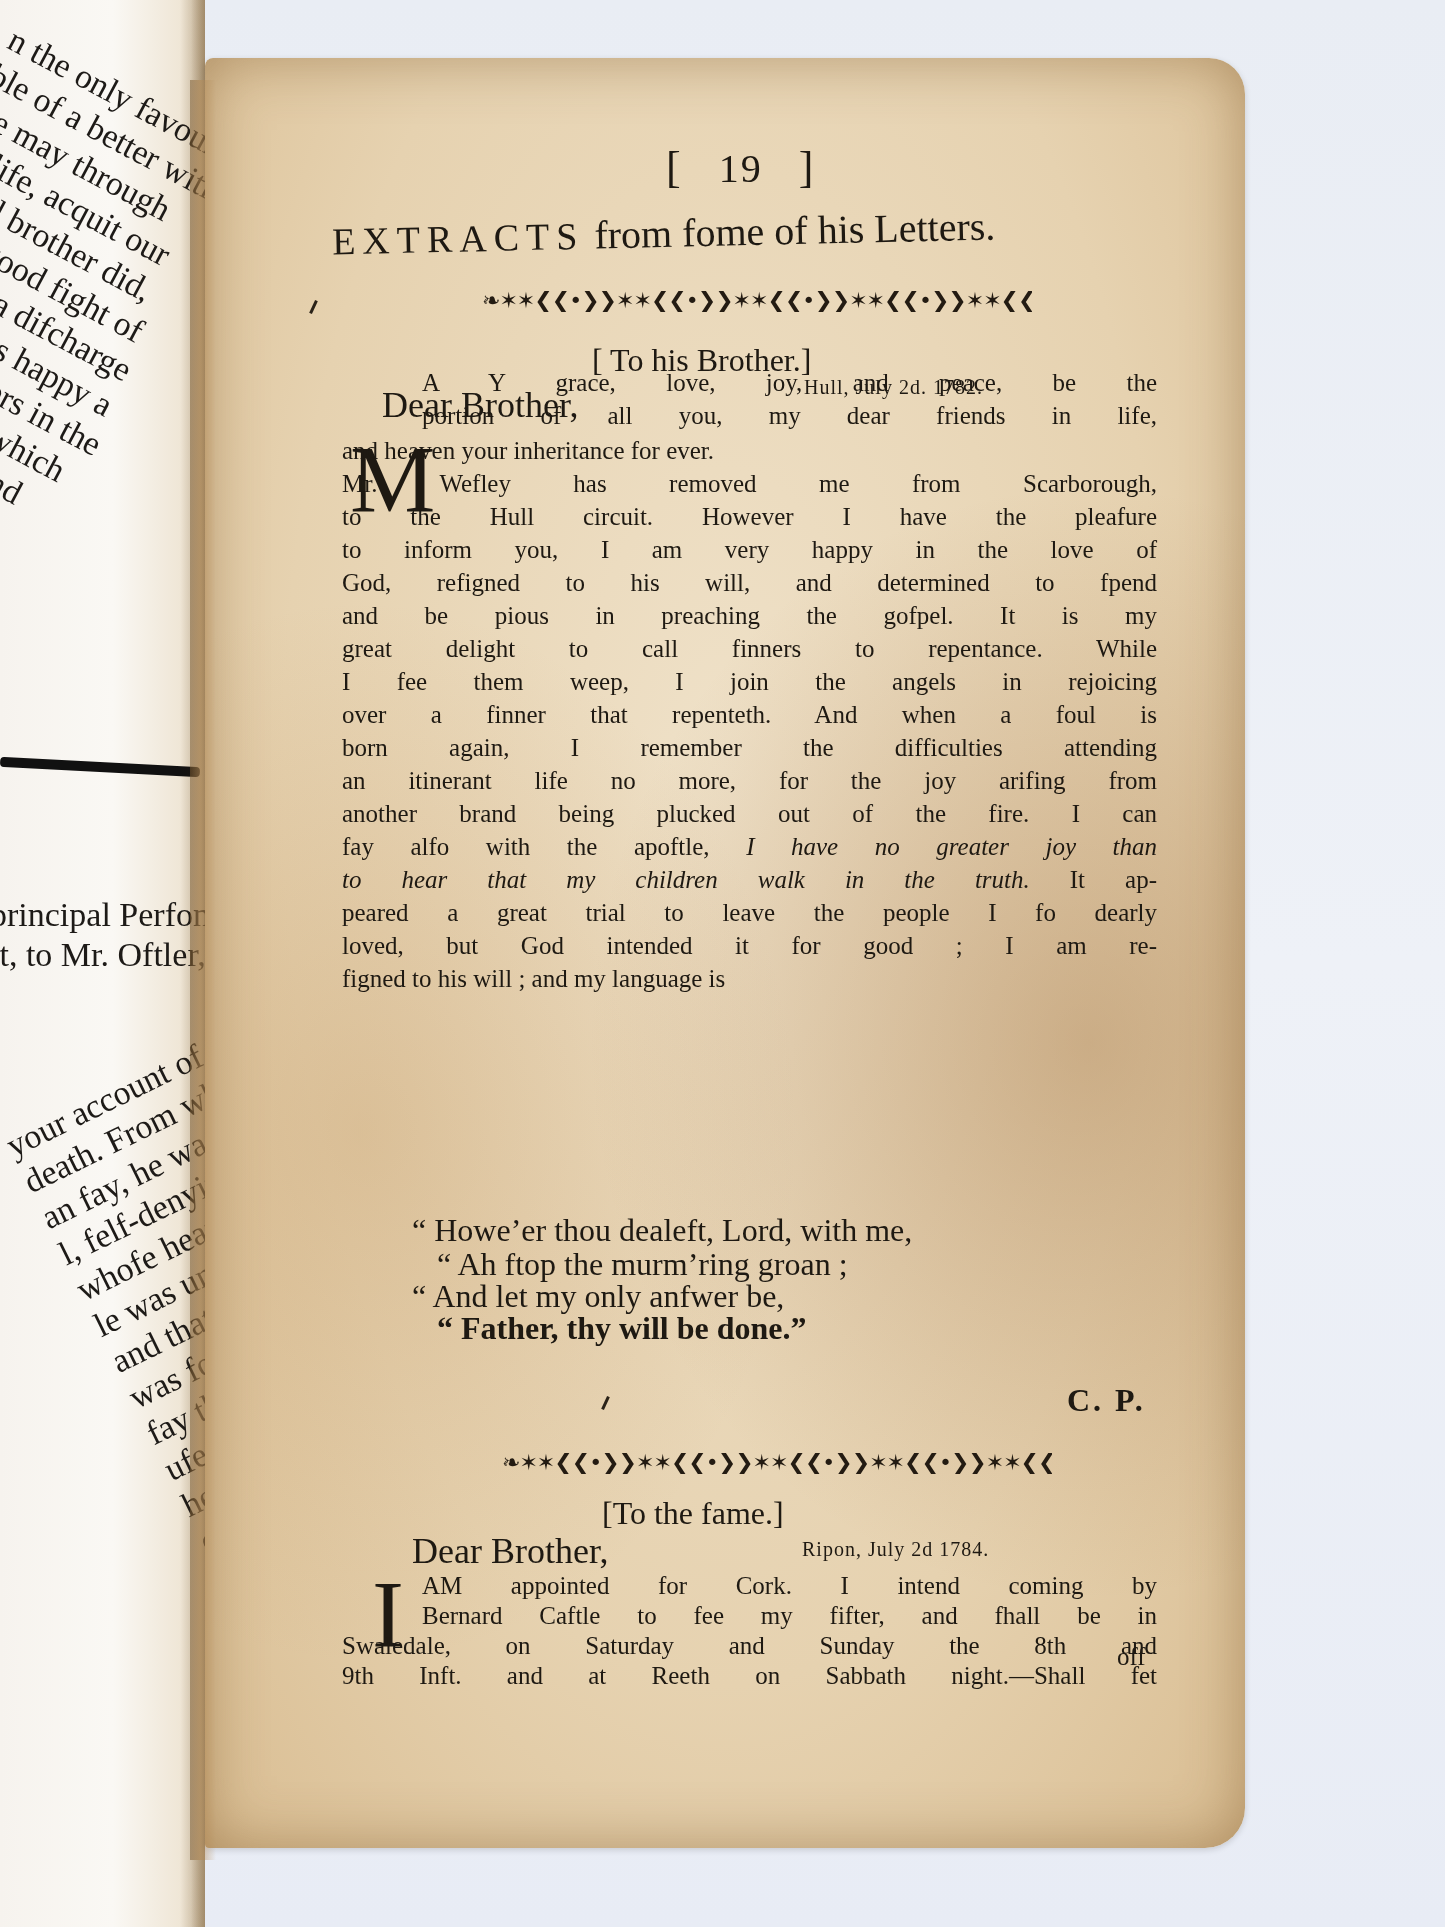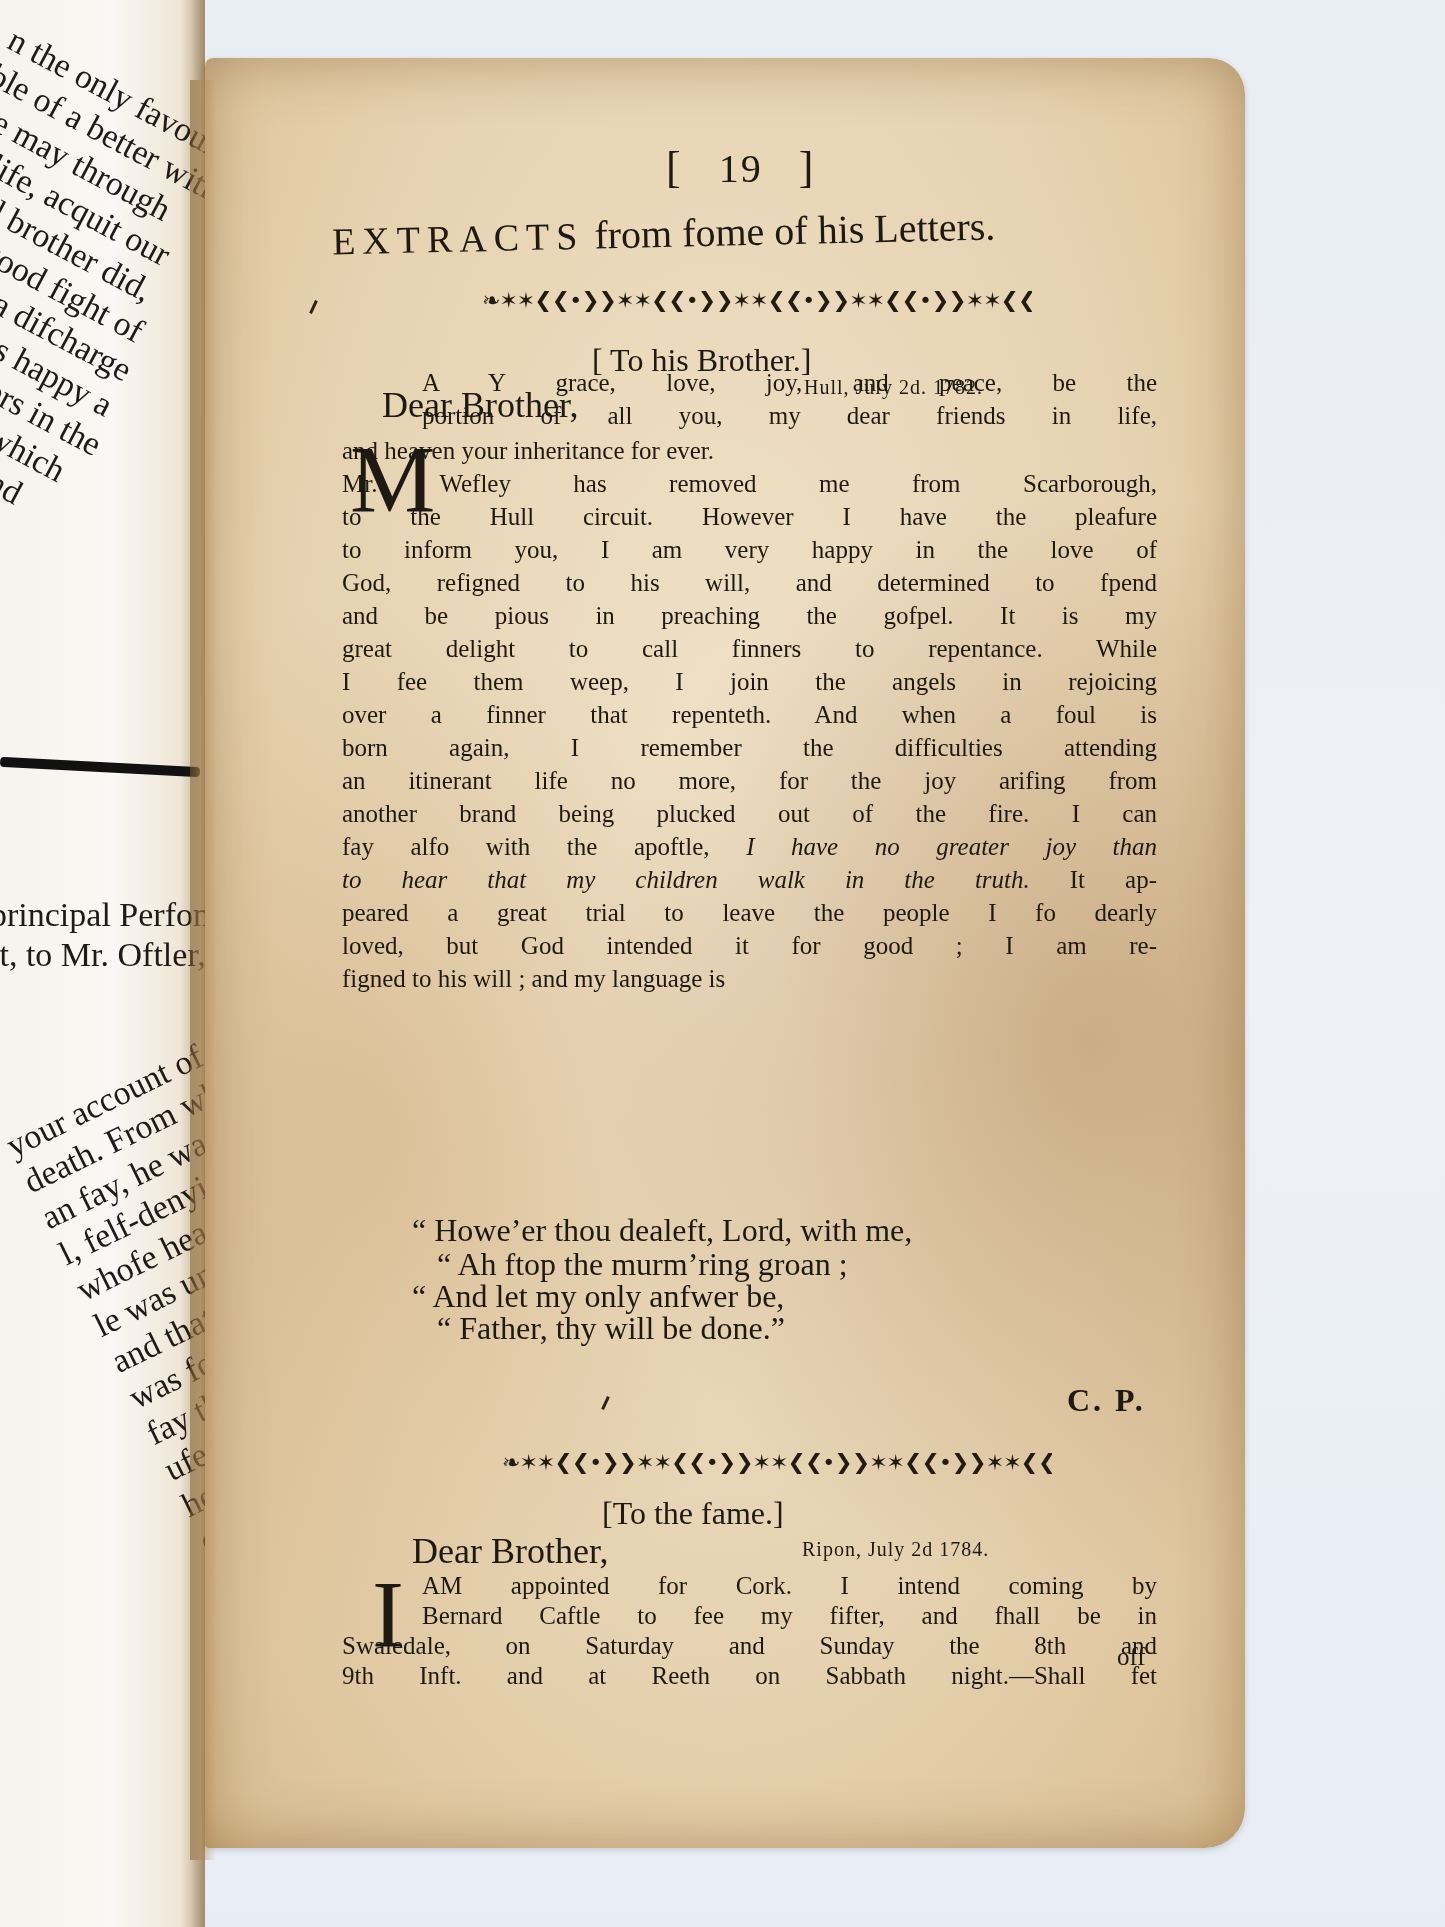--- a/index.html
+++ b/index.html
@@ -158,21 +158,21 @@
       <div class="body-line" style="top: 712px;"><i>to hear that my children walk in the truth. </i><span>It ap-</span></div>
       <div class="body-line" style="top: 745px;"><span>peared a great trial to leave the people I fo dearly</span></div>
       <div class="body-line" style="top: 778px;"><span>loved,  but  God intended  it  for good ;  I am  re-</span></div>
       <div class="body-line last" style="top: 811px;"><span>figned to his will ;  and my language is</span></div>
     </div>
 
   <div id="verse">
       <div class="verse" style="left: 70px; top: 1062px;">“ Howe’er thou dealeft, Lord, with me,</div>
       <div class="verse" style="left: 95px; top: 1096px;">“  Ah ftop the murm’ring groan ;</div>
       <div class="verse" style="left: 70px; top: 1128px;">“ And let my only anfwer be,</div>
-      <div class="verse" style="left: 95px; top: 1160px;">“  Father, thy will be done.”</div>
+      <div class="verse" style="left: 95px; top: 1160px; font-weight: bold;">“  Father, thy will be done.”</div>
     </div>
   <div class="signature" style="left:725px; top:1232px;">C. P.</div>
   <div class="mark" style="left:262px; top:1246px;"></div>
 
   <div class="ornament orn2">❧✶✶❮❮•❯❯✶✶❮❮•❯❯✶✶❮❮•❯❯✶✶❮❮•❯❯✶✶❮❮•❯❯✶✶❮❮❧</div>
 
   <div class="letter-heading" style="left:260px; top:1345px;">[To the fame.]</div>
   <div class="salutation" style="left:70px; top:1380px;">Dear Brother,</div>
   <div class="dateline" style="left:460px; top:1388px;">Ripon,  July 2d 1784.</div>
   <div class="dropcap" style="left:30px; top:1425px;">I</div>

